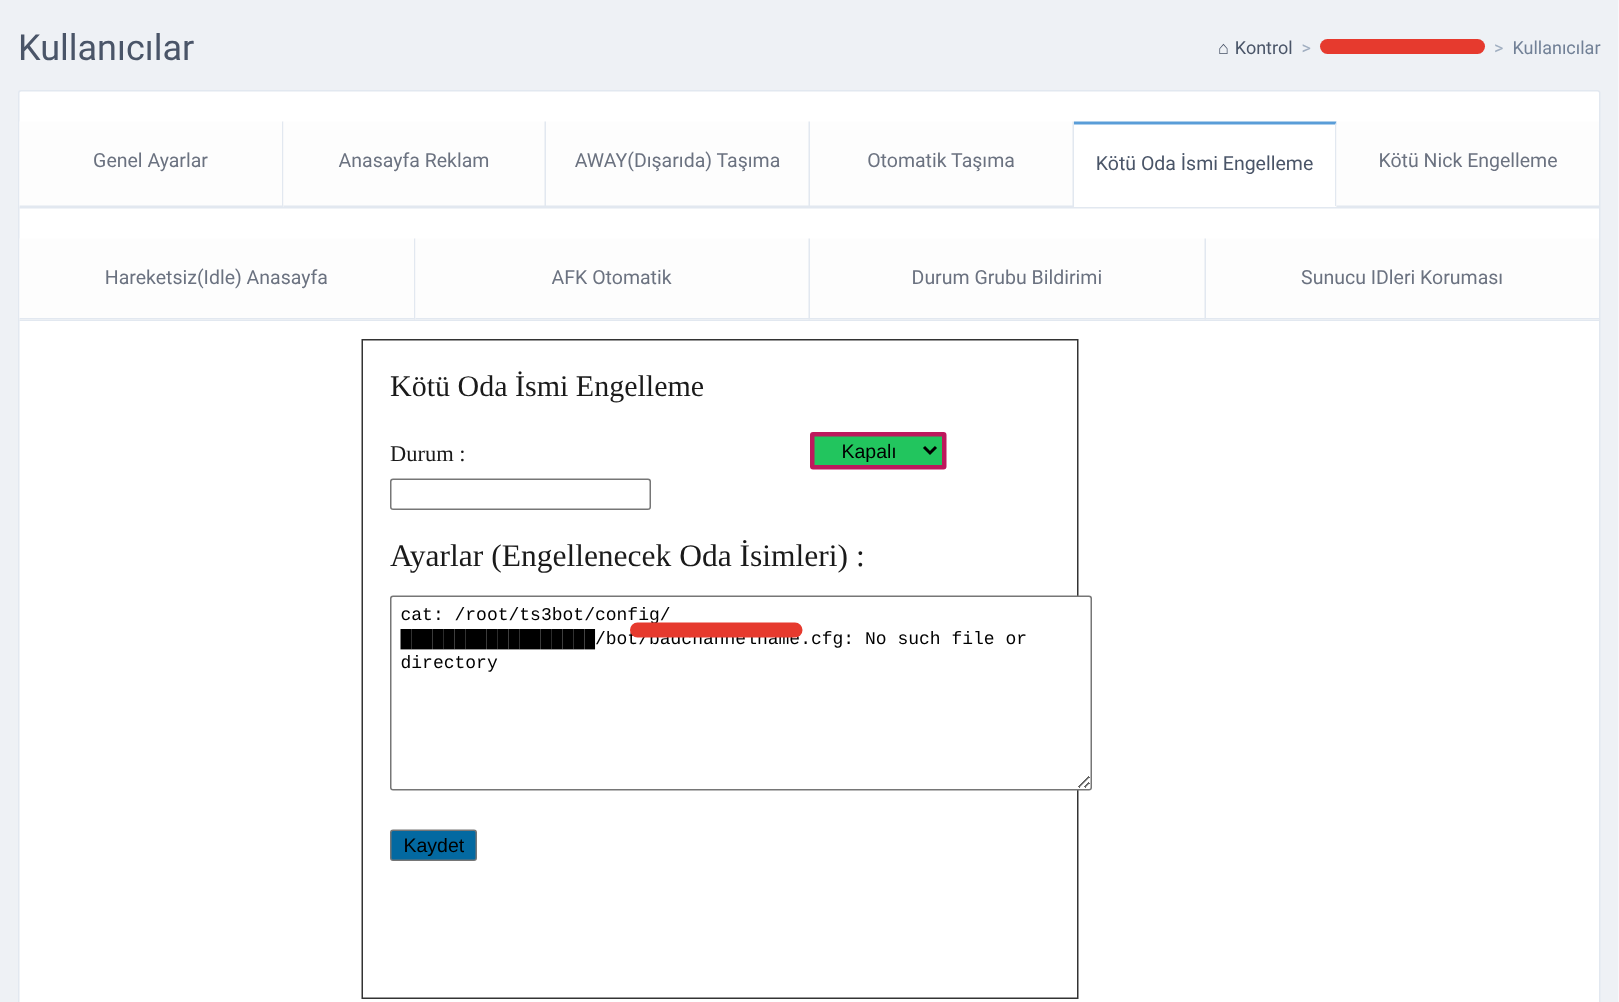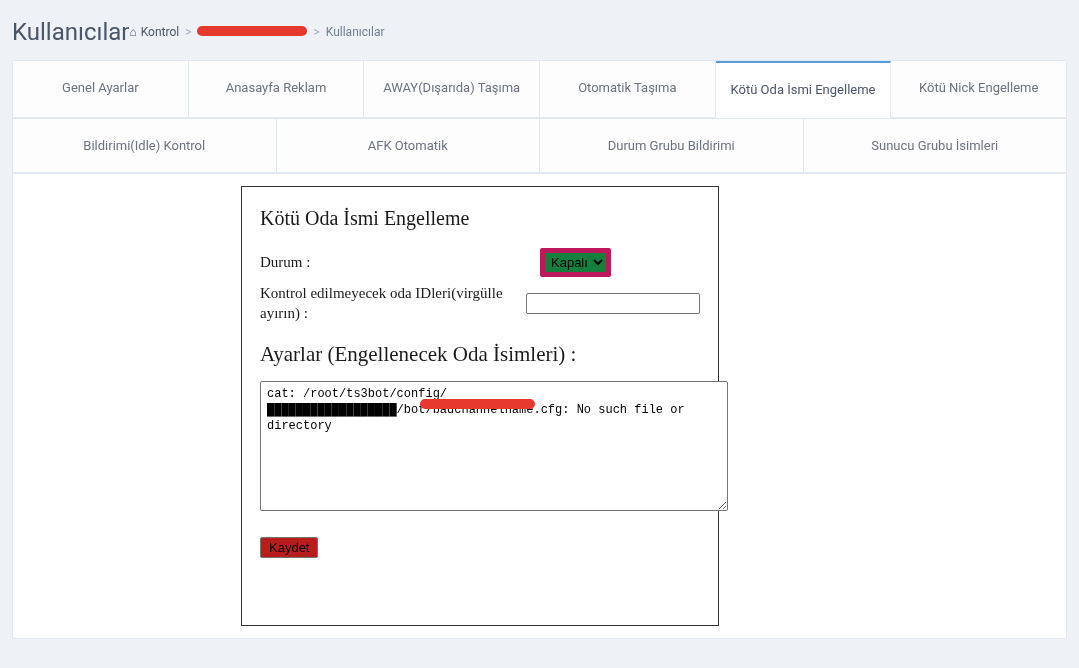--- a/index.html
+++ b/index.html
@@ -12,20 +12,21 @@
       background: #eef1f5;
       color: #4a5568;
       font-size: 13px;
     }
     .container {
       width: 1079px;
       padding: 10px 12px;
     }
     .header {
       display: flex;
+      justify-content: space-between;
       align-items: center;
       padding: 8px 0 14px 0;
     }
     .page-title {
       font-size: 24px;
       font-weight: 400;
       color: #4a5568;
     }
     .breadcrumb {
       display: flex;
@@ -74,20 +75,21 @@
       padding: 18px 8px;
       text-align: center;
       font-size: 13px;
       color: #6b7280;
       cursor: pointer;
       border-right: 1px solid #e2e8f0;
       border-bottom: 1px solid #e2e8f0;
       background: #fdfdfd;
       position: relative;
       line-height: 1.35;
+      margin-top: 20px;
     }
     .tab:last-child {
       border-right: none;
     }
     .tab.active {
       background: #ffffff;
       color: #4a5568;
       border-top: 2px solid #5a9dd8;
       border-bottom: 1px solid #ffffff;
     }
@@ -105,35 +107,35 @@
       color: #1a1a1a;
     }
     .panel h2 {
       font-size: 20px;
       font-weight: 400;
       margin-bottom: 18px;
       font-family: "Times New Roman", Times, serif;
     }
     .form-row {
       display: flex;
-      align-items: center;
+      align-items: flex-end;
       margin-bottom: 6px;
       gap: 6px;
     }
     .form-row .label {
       width: 274px;
       font-size: 15px;
       font-family: "Times New Roman", Times, serif;
       line-height: 1.35;
     }
     .form-row select {
       font-size: 13px;
-      padding: 1px 2px;
-      border: 5px solid #be185d;
-      background: #15803d;
+      padding: 1px 14px;
+      border: 3px solid #be185d;
+      background: #22c55e;
       border-radius: 2px;
     }
     .form-row input[type="text"] {
       width: 174px;
       border: 1px solid #767676;
       padding: 2px 4px;
       font-size: 13px;
       border-radius: 2px;
       background: #fff;
     }
@@ -164,21 +166,21 @@
       height: 10px;
       background: #e63a2e;
       border-radius: 5px;
       pointer-events: none;
     }
     .save-btn {
       margin-top: 22px;
       padding: 2px 8px;
       font-size: 13px;
       border: 1px solid #767676;
-      background: #b91c1c;
+      background: #0369a1;
       border-radius: 2px;
       cursor: pointer;
       font-family: Arial, sans-serif;
     }
   </style>
 </head>
 <body>
 
 <div class="container">
   <div class="header">
@@ -198,40 +200,39 @@
   <div class="tabs-container">
     <div class="tabs-row">
       <div class="tab">Genel Ayarlar</div>
       <div class="tab">Anasayfa Reklam</div>
       <div class="tab">AWAY(Dışarıda) Taşıma</div>
       <div class="tab">Otomatik Taşıma</div>
       <div class="tab active">Kötü Oda İsmi Engelleme</div>
       <div class="tab">Kötü Nick Engelleme</div>
     </div>
     <div class="tabs-row">
-      <div class="tab">Bildirimi(Idle) Kontrol</div>
+      <div class="tab">Hareketsiz(Idle) Anasayfa</div>
       <div class="tab">AFK Otomatik</div>
       <div class="tab">Durum Grubu Bildirimi</div>
-      <div class="tab">Sunucu Grubu İsimleri</div>
+      <div class="tab">Sunucu IDleri Koruması</div>
     </div>
 
     <div class="content">
       <div class="panel">
         <h2>Kötü Oda İsmi Engelleme</h2>
 
         <div class="form-row">
           <div class="label">Durum :</div>
           <select>
             <option>Kapalı</option>
             <option>Açık</option>
           </select>
         </div>
 
         <div class="form-row">
-          <div class="label">Kontrol edilmeyecek oda IDleri(virgülle ayırın) :</div>
           <input type="text" value="" style="">
         </div>
 
         <div class="settings-label">Ayarlar (Engellenecek Oda İsimleri) :</div>
 
         <div class="textarea-wrap">
           <textarea class="settings-text" style="">cat: /root/ts3bot/config/██████████████████/bot/badchannelname.cfg: No such file or directory</textarea>
           <span class="red-overlay" style="top:18px; left:160px; width:115px;"></span>
         </div>
 

